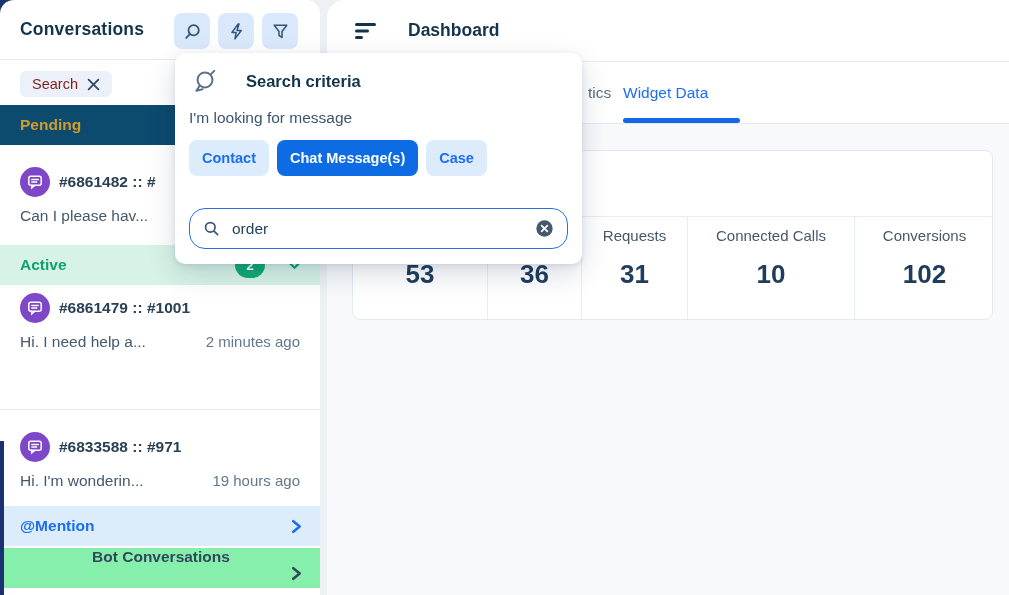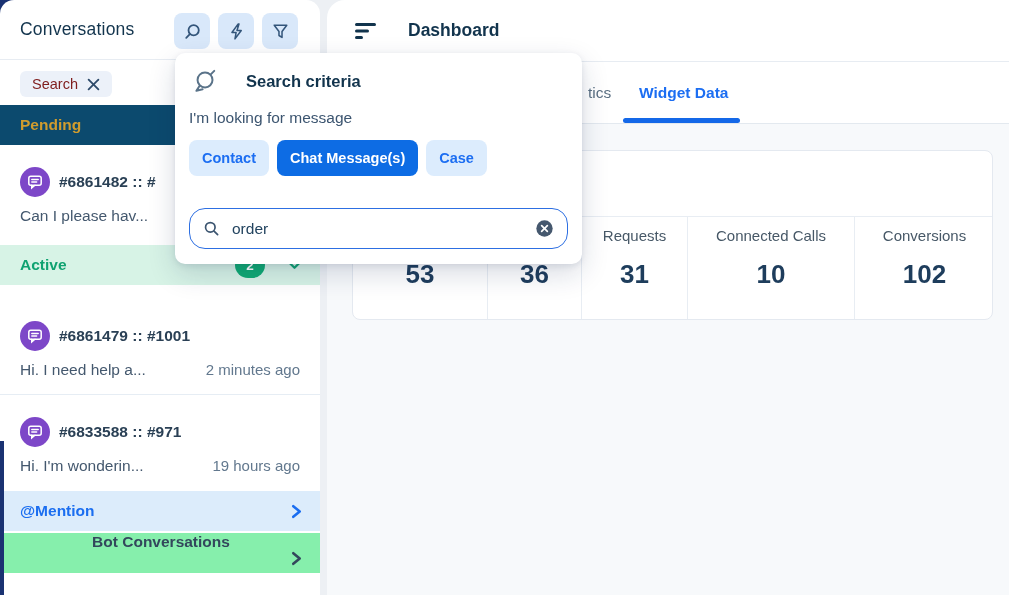--- a/index.html
+++ b/index.html
@@ -11,21 +11,21 @@
   
   .corner-navy { position:absolute; left:0; top:0; width:20px; height:20px; background:#1a3272; }
   .navy-strip { position:absolute; left:0; top:441px; width:4px; height:154px; background:#1a3272; z-index:3; }
 
   
   .left-panel {
     position:absolute; left:0; top:0; width:320px; height:595px;
     background:#fff; border-radius:14px 14px 0 0; z-index:1;
   }
   .lp-header { position:relative; height:60px; border-bottom:1px solid #e7ecf2; display:flex; align-items:center; padding-left:20px; }
-  .lp-title { font-size:17.5px; font-weight:normal; color:#12344d; letter-spacing:.2px; }
+  .lp-title { font-size:17.5px; font-weight:bold; color:#12344d; letter-spacing:.2px; }
   .lp-toolbar { position:absolute; left:174px; top:13px; display:flex; gap:8px; }
   .icon-btn {
     width:36px; height:36px; background:#d9e8fa; border:none; border-radius:8px;
     display:flex; align-items:center; justify-content:center; cursor:pointer; color:#33557a;
   }
   .chip-row { padding:11px 20px 8px; }
   .chip {
     display:inline-flex; align-items:center; gap:9px; background:#ecf1f9;
     border-radius:6px; padding:5px 12px; font-size:14.5px; color:#7f1d1d; cursor:pointer;
   }
@@ -57,21 +57,21 @@
   .right-panel { position:absolute; left:327px; top:0; width:682px; height:595px; z-index:1; }
   .rp-header {
     position:relative; height:62px; background:#fff; border-bottom:1px solid #e7ecf2;
     border-top-left-radius:18px; display:flex; align-items:center;
   }
   .sort-icon { position:absolute; left:28px; top:21px; }
   .rp-title { margin-left:81px; font-size:17.5px; font-weight:bold; color:#12344d; }
   .rp-tabbar { position:relative; height:62px; background:#fff; border-bottom:1px solid #e3e9ef; }
   .tab { position:absolute; top:0; height:100%; display:flex; align-items:center; font-size:15.5px; cursor:pointer; }
   .tab-partial { left:261px; color:#5b7083; }
-  .tab-active { left:312px; color:#1c6ef2; font-weight:700; }
+  .tab-active { left:296px; color:#1c6ef2; font-weight:400; }
   .tab-underline { position:absolute; left:296px; bottom:0; width:117px; height:5px; background:#1468e8; border-radius:3px; }
   .rp-content { position:absolute; left:0; right:0; top:124px; bottom:0; background:#f7f9fb; }
   .widget-panel {
     position:absolute; left:25px; top:26px; width:641px; height:170px;
     background:#fff; border:1px solid #e4e9f0; border-radius:8px; overflow:hidden;
   }
   .wp-head { height:66px; border-bottom:1px solid #e8edf3; }
   .wp-stats { display:flex; height:102px; }
   .stat { display:flex; flex-direction:column; align-items:center; padding-top:10px; }
   .stat + .stat { border-left:1px solid #e8edf3; }
@@ -180,21 +180,21 @@
     <div class="sec-row sec-active">
       <span>Active</span>
       <span class="badge">2</span>
       <span style="display:flex">
         <svg width="15" height="10" viewBox="0 0 16 10" fill="none" stroke="#0fa271" stroke-width="2.4" stroke-linecap="round" stroke-linejoin="round">
           <polyline points="2,2 8,8 14,2"></polyline>
         </svg>
       </span>
     </div>
 
-    <div class="conv-item bordered" style="padding-top:36px;height:110px;text-align:right;">
+    <div class="conv-item bordered" style="padding-top:8px;height:125px;text-align:right;">
       <div class="conv-row1">
         <span class="avatar">
           <svg width="16" height="16" viewBox="0 0 16 16" fill="none" stroke="#fff" stroke-width="1.5" stroke-linecap="round">
             <rect x="1.8" y="2.2" width="12.4" height="9" rx="2"></rect>
             <path d="M4.6 11.2 v3 l3.4 -3" fill="#fff" stroke-width="1.2"></path>
             <line x1="4.8" y1="5.4" x2="11.2" y2="5.4"></line>
               <line x1="4.8" y1="8" x2="9.6" y2="8"></line>
           </svg>
         </span>
         <span class="conv-title">#6861479 :: #1001</span>

